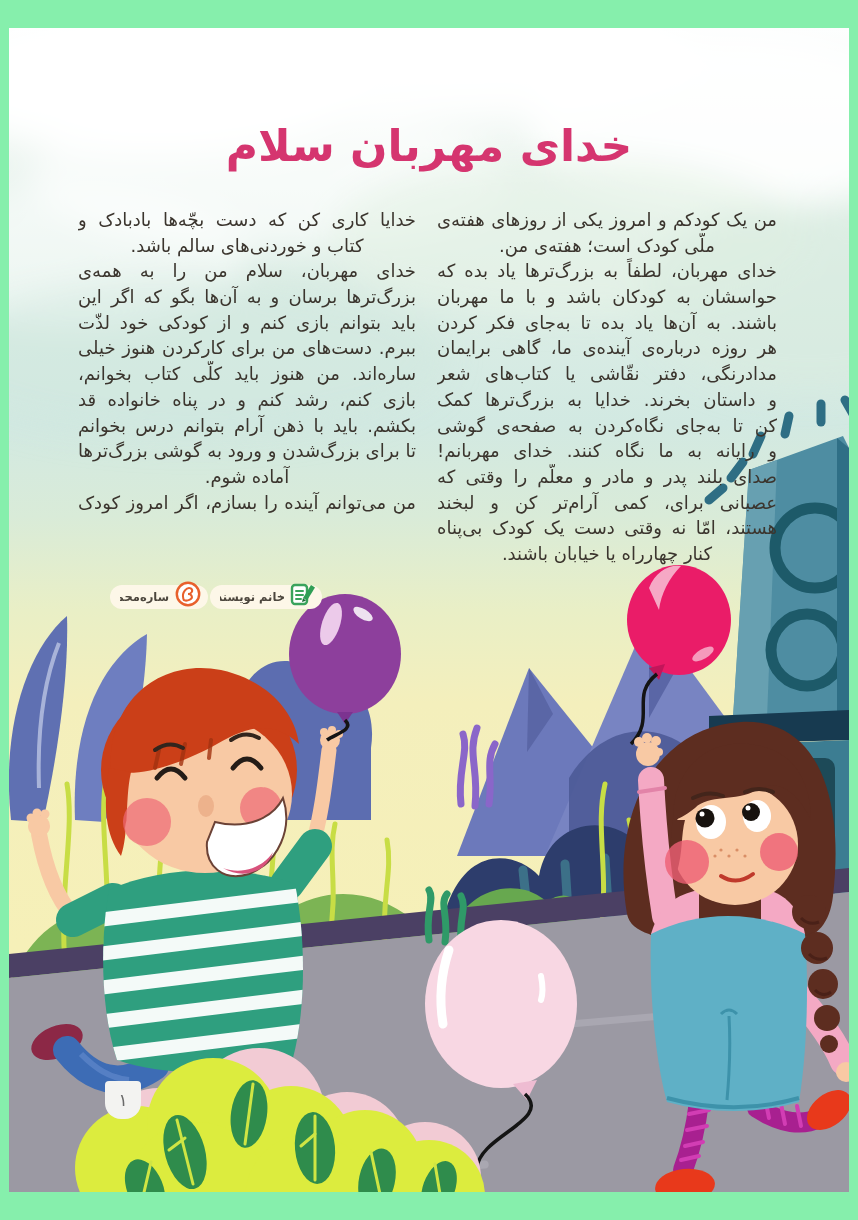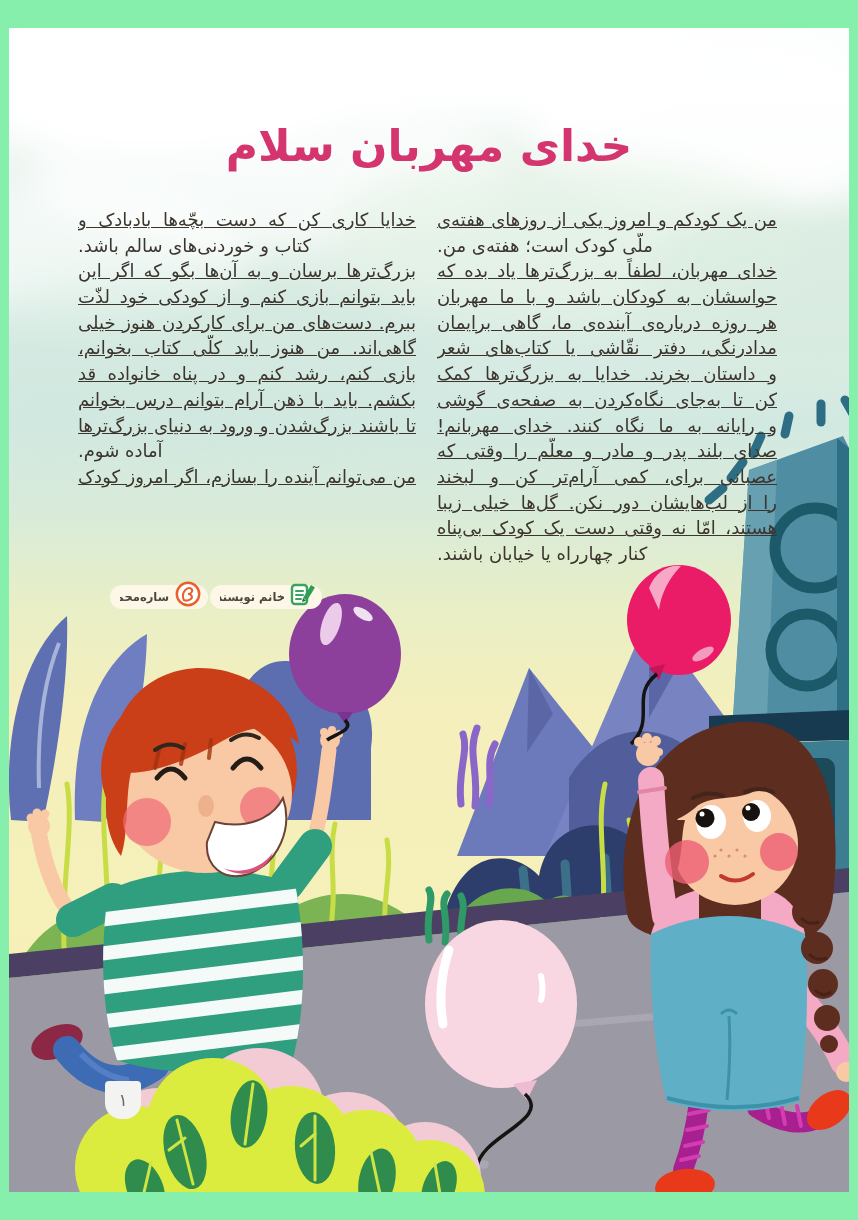--- a/index.html
+++ b/index.html
@@ -8,22 +8,22 @@
   .artboard{position:absolute;left:9px;top:28px;width:840px;height:1164px;overflow:hidden;}
   svg.scene{position:absolute;left:0;top:0;width:840px;height:1164px;display:block;}
 
   .title{position:absolute;top:92px;left:0;width:100%;margin:0;text-align:center;
          font-size:44px;font-weight:bold;color:#d5356f;direction:rtl;}
 
   .col{position:absolute;top:179px;width:340px;direction:rtl;font-size:18px;
        line-height:25.7px;color:#3b352e;}
   .col-right{right:72px;}
   .col-left{left:69px;width:338px;}
-  .tl{height:25.7px;overflow:hidden;text-align:left;white-space:normal;}
-  .tl.jst{text-align:justify;text-align-last:justify;text-decoration:underline;}
+  .tl{height:25.7px;overflow:hidden;text-align:center;white-space:normal;}
+  .tl.jst{text-align:justify;text-align-last:justify;}
 
   .badge{position:absolute;height:24px;background:#fdf7e8;border-radius:13px;
          direction:rtl;display:flex;align-items:center;gap:5px;padding:0 6px 0 10px;
          font-size:11.5px;font-weight:bold;color:#4c463d;box-sizing:border-box;}
   .badge-role{top:557px;left:201px;width:112px;}
   .badge-name{top:557px;left:101px;width:98px;}
   .badge-icon{flex:0 0 auto;display:flex;align-items:center;justify-content:center;margin-top:-6px;}
   .badge-text{white-space:nowrap;overflow:hidden;}
 
   .page-num{position:absolute;left:96px;top:1053px;width:36px;height:38px;background:#f3f3f1;
@@ -334,42 +334,43 @@
       </g>
     </svg>
 
     <h1 class="title">خدای مهربان سلام</h1>
 
     <div class="col col-right" dir="rtl">
       <div class="tl jst">من یک کودکم و امروز یکی از روزهای هفته‌ی</div>
       <div class="tl">ملّی کودک است؛ هفته‌ی من.</div>
       <div class="tl jst">خدای مهربان، لطفاً به بزرگ‌ترها یاد بده که</div>
       <div class="tl jst">حواسشان به کودکان باشد و با ما مهربان</div>
+      <div class="tl jst">باشند. به آن‌ها یاد بده تا به‌جای فکر کردن</div>
       <div class="tl jst">هر روزه درباره‌ی آینده‌ی ما، گاهی برایمان</div>
       <div class="tl jst">مدادرنگی، دفتر نقّاشی یا کتاب‌های شعر</div>
       <div class="tl jst">و داستان بخرند. خدایا به بزرگ‌ترها کمک</div>
       <div class="tl jst">کن تا به‌جای نگاه‌کردن به صفحه‌ی گوشی</div>
       <div class="tl jst">و رایانه به ما نگاه کنند. خدای مهربانم!</div>
       <div class="tl jst">صدای بلند پدر و مادر و معلّم را وقتی که</div>
       <div class="tl jst">عصبانی برای، کمی آرام‌تر کن و لبخند</div>
-      <div class="tl jst">را از لب‌هایشان دور نکن. گل‌ها خیلی زیبا</div>
       <div class="tl jst">هستند، امّا نه وقتی دست یک کودک بی‌پناه</div>
       <div class="tl">کنار چهارراه یا خیابان باشند.</div>
     </div>
 
     <div class="col col-left" dir="rtl">
       <div class="tl jst">خدایا کاری کن که دست بچّه‌ها بادبادک و</div>
       <div class="tl">کتاب و خوردنی‌های سالم باشد.</div>
+      <div class="tl jst">خدای مهربان، سلام من را به همه‌ی</div>
       <div class="tl jst">بزرگ‌ترها برسان و به آن‌ها بگو که اگر این دنیا</div>
       <div class="tl jst">باید بتوانم بازی کنم و از کودکی خود لذّت</div>
       <div class="tl jst">ببرم. دست‌های من برای کارکردن هنوز خیلی</div>
-      <div class="tl jst">گاهی‌اند. من هنوز باید کلّی کتاب بخوانم،</div>
+      <div class="tl jst">ساره‌اند. من هنوز باید کلّی کتاب بخوانم،</div>
       <div class="tl jst">بازی کنم، رشد کنم و در پناه خانواده قد</div>
       <div class="tl jst">بکشم. باید با ذهن آرام بتوانم درس بخوانم</div>
-      <div class="tl jst">تا باشند بزرگ‌شدن و ورود به دنیای بزرگ‌ترها</div>
+      <div class="tl jst">تا برای بزرگ‌شدن و ورود به گوشی بزرگ‌ترها</div>
       <div class="tl">آماده شوم.</div>
       <div class="tl jst">من می‌توانم آینده را بسازم، اگر امروز کودک</div>
     </div>
 
     <div class="badge badge-role">
       <span class="badge-icon">
         <svg width="26" height="26" viewBox="0 0 26 26">
           <rect x="2" y="4" width="15" height="19" rx="3" fill="#ffffff" stroke="#3aa35c" stroke-width="2.4"></rect>
           <path d="M6,10 L13,10 M6,14 L13,14 M6,18 L11,18" stroke="#3aa35c" stroke-width="2" stroke-linecap="round"></path>
           <path d="M13,17 L21,4 L25,6.5 L17,19.5 Z" fill="#2f9e55"></path>

